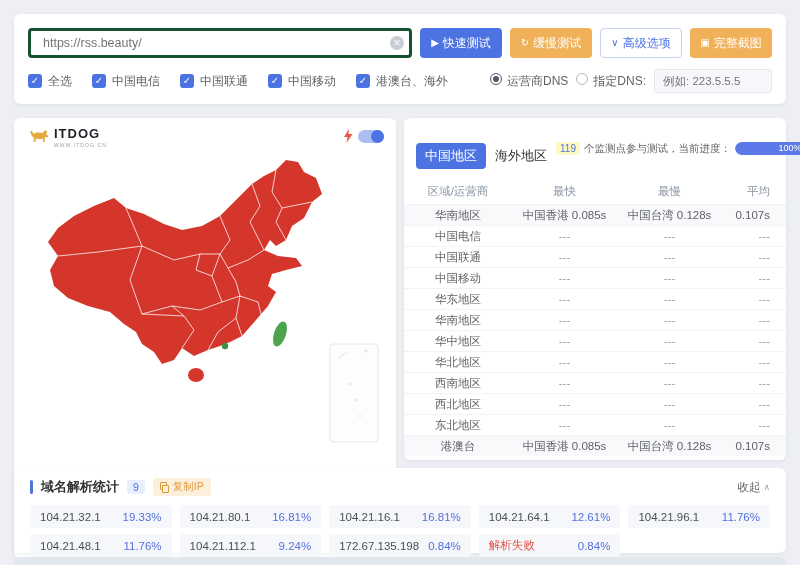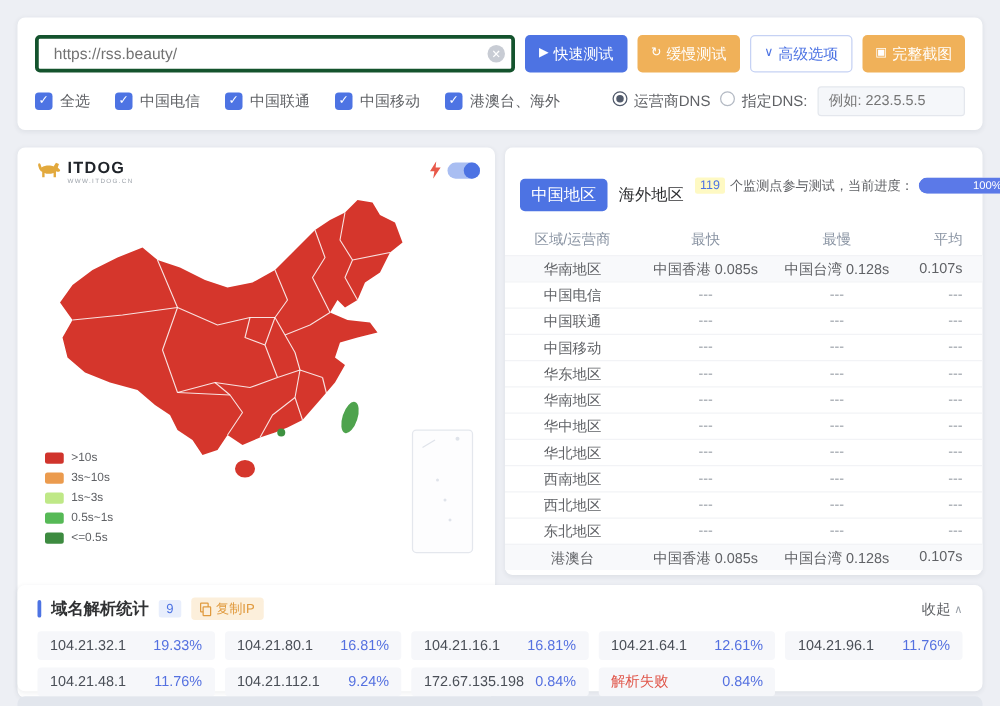--- a/index.html
+++ b/index.html
@@ -198,42 +198,20 @@
       <g>
         <rect x="306" y="196" width="48" height="98" rx="3" fill="#fdfdfe" stroke="#e4e7ed"></rect>
         <path d="M 314 210 L 324 204" stroke="#dfe3ea" fill="none"></path>
         <circle cx="342" cy="203" r="1.6" fill="#dfe3ea"></circle>
         <circle cx="326" cy="236" r="1.2" fill="#dfe3ea"></circle>
         <circle cx="332" cy="252" r="1.2" fill="#dfe3ea"></circle>
         <circle cx="336" cy="268" r="1.2" fill="#dfe3ea"></circle>
       </g>
     </svg>
 
-    <div class="legend">
-        <div class="legend-item">
-    <span class="legend-swatch" style="background: rgb(208, 52, 44);"></span>
-    <span class="legend-label">&gt;10s</span>
-  </div>
-        <div class="legend-item">
-    <span class="legend-swatch" style="background: rgb(235, 155, 78);"></span>
-    <span class="legend-label">3s~10s</span>
-  </div>
-        <div class="legend-item">
-    <span class="legend-swatch" style="background: rgb(191, 232, 135);"></span>
-    <span class="legend-label">1s~3s</span>
-  </div>
-        <div class="legend-item">
-    <span class="legend-swatch" style="background: rgb(86, 185, 86);"></span>
-    <span class="legend-label">0.5s~1s</span>
-  </div>
-        <div class="legend-item">
-    <span class="legend-swatch" style="background: rgb(61, 139, 64);"></span>
-    <span class="legend-label">&lt;=0.5s</span>
-  </div>
-      </div>
   </div>
 
   <div class="card results-card">
     <div class="results-head">
       <span class="tab active">中国地区</span>
       <span class="tab">海外地区</span>
       <div class="summary">
         <span class="count-badge">119</span>
         <span class="summary-text">个监测点参与测试，当前进度：</span>
         <div class="progress">

